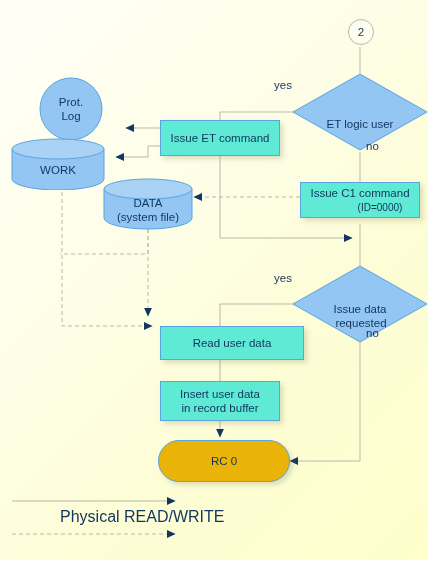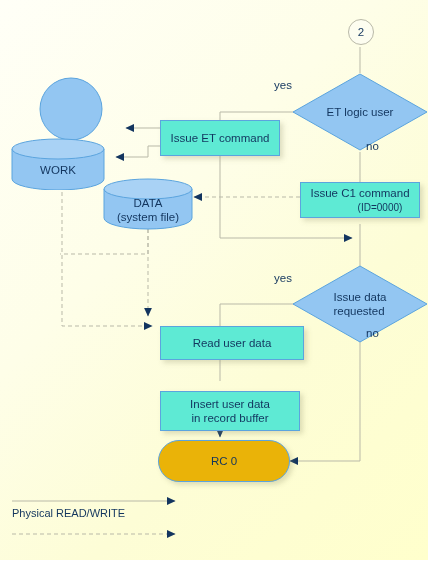--- a/index.html
+++ b/index.html
@@ -51,26 +51,26 @@
     border-radius: 26px;
     box-shadow: 3px 3px 5px rgba(150,150,110,0.30);
   }
   .diamond-wrap {
     position: absolute;
     z-index: 4;
   }
   .diamond-wrap svg { display: block; }
   .diamond-label {
     position: absolute;
-    left: 0; top: 0;
+    left: 0; top: 12px;
     width: 100%; height: 100%;
     display: flex;
     align-items: center;
     justify-content: center;
-    text-align: left;
+    text-align: right;
     color: #12355e;
     font-size: 11.5px;
     line-height: 1.25;
     pointer-events: none;
   }
   .cyl-wrap {
     position: absolute;
     z-index: 4;
   }
   .cyl-wrap svg { display: block; }
@@ -99,24 +99,25 @@
   .edge-label {
     position: absolute;
     color: #12355e;
     font-size: 11.5px;
     z-index: 5;
     white-space: nowrap;
   }
   .legend-text {
     position: absolute;
     color: #12355e;
-    font-size: 11px;
+    font-size: 16px;
     line-height: 1.35;
     z-index: 5;
     white-space: pre-line;
+    margin-left: 48px;
   }
 </style>
 </head>
 <body>
 
 <div id="stage">
   <div id="canvas"></div>
 
   <svg id="svg-layer" viewBox="0 0 440 570" xmlns="http://www.w3.org/2000/svg">
     <defs>
@@ -194,35 +195,39 @@
     <span>
       <span>Issue C1 command</span><br>
       <span style="font-size:10px;margin-left:40px;">(ID=0000)</span>
     </span>
   </div>
 
   <div class="node proc" style="left:160px; top:326px; width:144px; height:34px;text-align:center;">
     <span>Read user data</span>
   </div>
 
-  <div class="node proc" style="left:160px; top:391px; width:140px; height:40px;">
+  <div class="node proc" style="left:160px; top:381px; width:120px; height:40px;">
     <span>
       <span>Insert user data</span><br>
       <span>in record buffer</span>
     </span>
   </div>
 
   <div class="node terminal" style="left:158px; top:440px; width:132px; height:42px;">
     <span>RC 0</span>
   </div>
 
   <div class="cyl-wrap" style="left:38px; top:76px; width:66px; height:66px;">
     <svg width="66" height="66" viewBox="0 0 66 66" xmlns="http://www.w3.org/2000/svg">
       <circle cx="33" cy="33" r="31" fill="#93c6f2" stroke="#5ba4de" stroke-width="1"></circle>
     </svg>
+    <div class="cyl-label" style="top:20px;">
+      <span>Prot.</span><br>
+      <span>Log</span>
+    </div>
   </div>
 
   <div class="cyl-wrap" style="left:102px; top:178px; width:92px; height:52px;">
     <svg width="92" height="52" viewBox="0 0 92 52" xmlns="http://www.w3.org/2000/svg">
       <path d="M2,11 L2,40 A44,11 0 0 0 90,40 L90,11 z" fill="#93c6f2" stroke="#5ba4de" stroke-width="1"></path>
       <ellipse cx="46" cy="11" rx="44" ry="10" fill="#a9d2f5" stroke="#5ba4de" stroke-width="1"></ellipse>
     </svg>
     <div class="cyl-label" style="top:19px;">
       <span>DATA</span><br>
       <span>(system file)</span>

